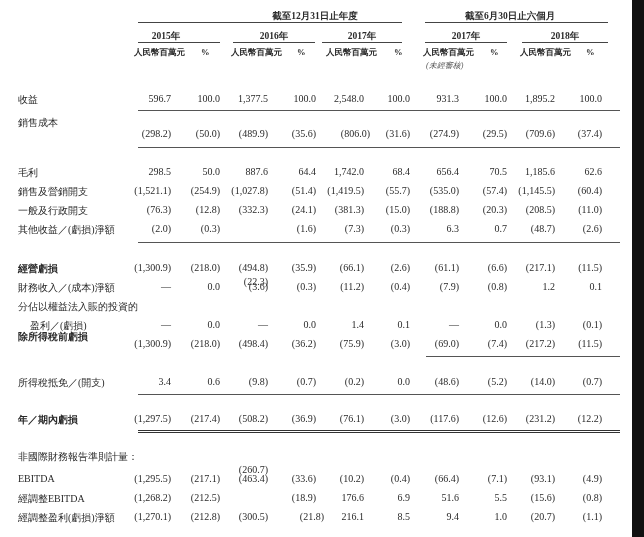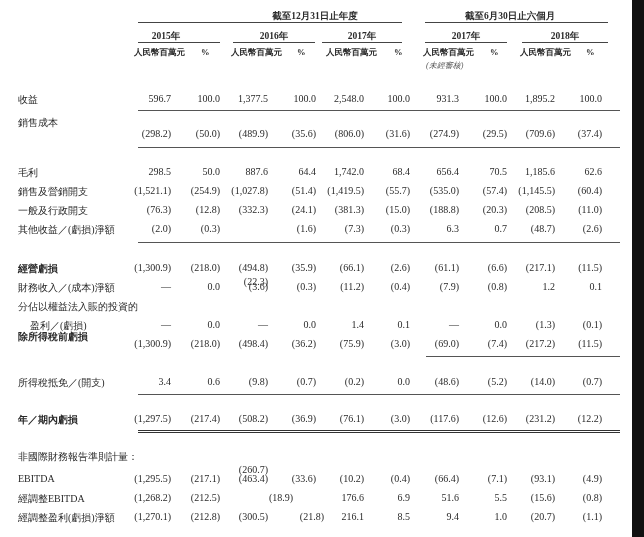--- a/index.html
+++ b/index.html
@@ -72,21 +72,21 @@
 <div class="ul" style="left:426px;top:110px;"></div>
 <div class="ul" style="left:474px;top:110px;"></div>
 <div class="ul" style="left:522px;top:110px;"></div>
 <div class="ul" style="left:570px;top:110px;"></div>
 
 <div class="lab" style="top:116px;">銷售成本</div>
 <div class="num" style="left:101px;top:128px;">(298.2)</div>
 <div class="num" style="left:150px;top:128px;">(50.0)</div>
 <div class="num" style="left:198px;top:128px;">(489.9)</div>
 <div class="num" style="left:246px;top:128px;">(35.6)</div>
-<div class="num" style="left:294px;top:128px;">(806.0)</div>
+<div class="num" style="left:294px;top:128px;padding-left:6px;">(806.0)</div>
 <div class="num" style="left:340px;top:128px;">(31.6)</div>
 <div class="num" style="left:389px;top:128px;">(274.9)</div>
 <div class="num" style="left:437px;top:128px;">(29.5)</div>
 <div class="num" style="left:485px;top:128px;">(709.6)</div>
 <div class="num" style="left:532px;top:128px;">(37.4)</div>
 <div class="ul" style="left:138px;top:147px;"></div>
 <div class="ul" style="left:186px;top:147px;"></div>
 <div class="ul" style="left:234px;top:147px;"></div>
 <div class="ul" style="left:282px;top:147px;"></div>
 <div class="ul" style="left:330px;top:147px;"></div>
@@ -263,21 +263,21 @@
 <div class="num" style="left:340px;top:473px;">(0.4)</div>
 <div class="num" style="left:389px;top:473px;">(66.4)</div>
 <div class="num" style="left:437px;top:473px;">(7.1)</div>
 <div class="num" style="left:485px;top:473px;">(93.1)</div>
 <div class="num" style="left:532px;top:473px;">(4.9)</div>
 
 <div class="lab" style="top:492px;">經調整EBITDA</div>
 <div class="num" style="left:101px;top:492px;">(1,268.2)</div>
 <div class="num" style="left:150px;top:492px;">(212.5)</div>
 <div class="num" style="left:198px;top:464px;">(260.7)</div>
-<div class="num" style="left:246px;top:492px;text-align:center;">(18.9)</div>
+<div class="num" style="left:246px;top:492px;">(18.9)</div>
 <div class="num" style="left:294px;top:492px;">176.6</div>
 <div class="num" style="left:340px;top:492px;">6.9</div>
 <div class="num" style="left:389px;top:492px;">51.6</div>
 <div class="num" style="left:437px;top:492px;">5.5</div>
 <div class="num" style="left:485px;top:492px;">(15.6)</div>
 <div class="num" style="left:532px;top:492px;">(0.8)</div>
 
 <div class="lab" style="top:511px;">經調整盈利(虧損)淨額</div>
 <div class="num" style="left:101px;top:511px;">(1,270.1)</div>
 <div class="num" style="left:150px;top:511px;">(212.8)</div>

